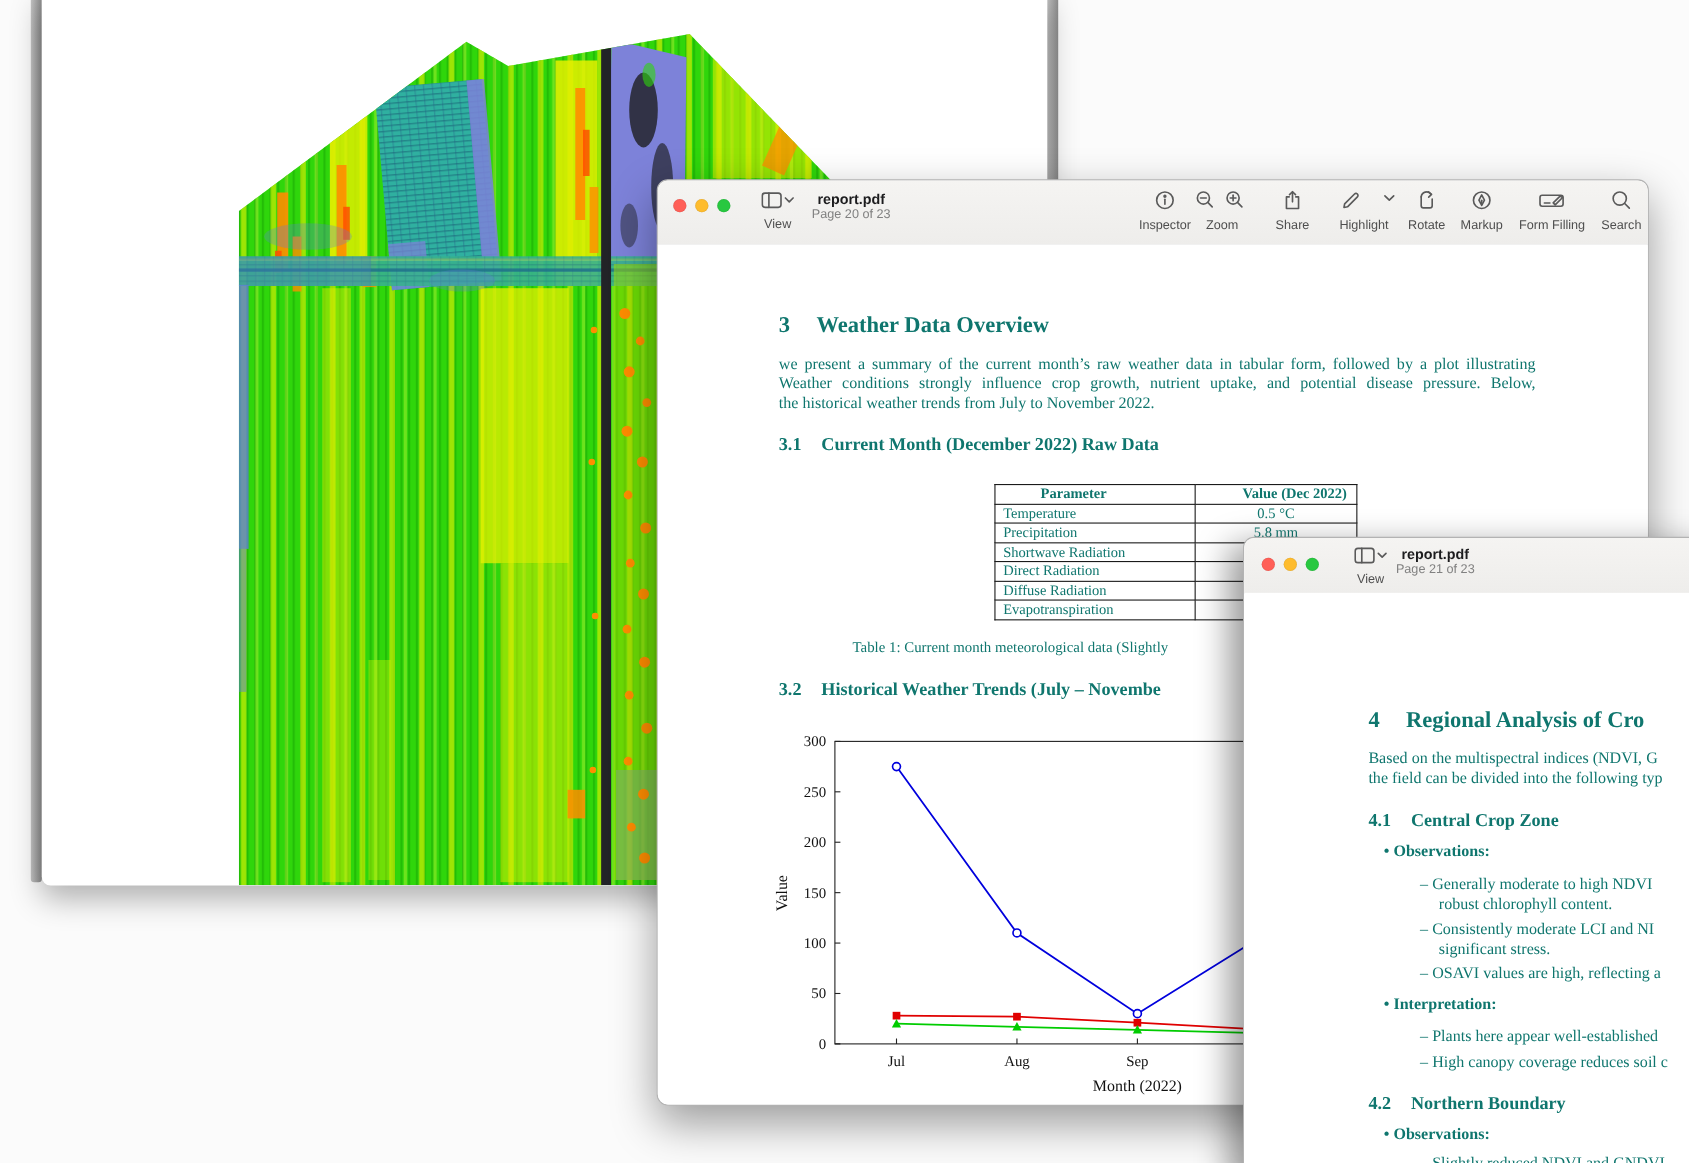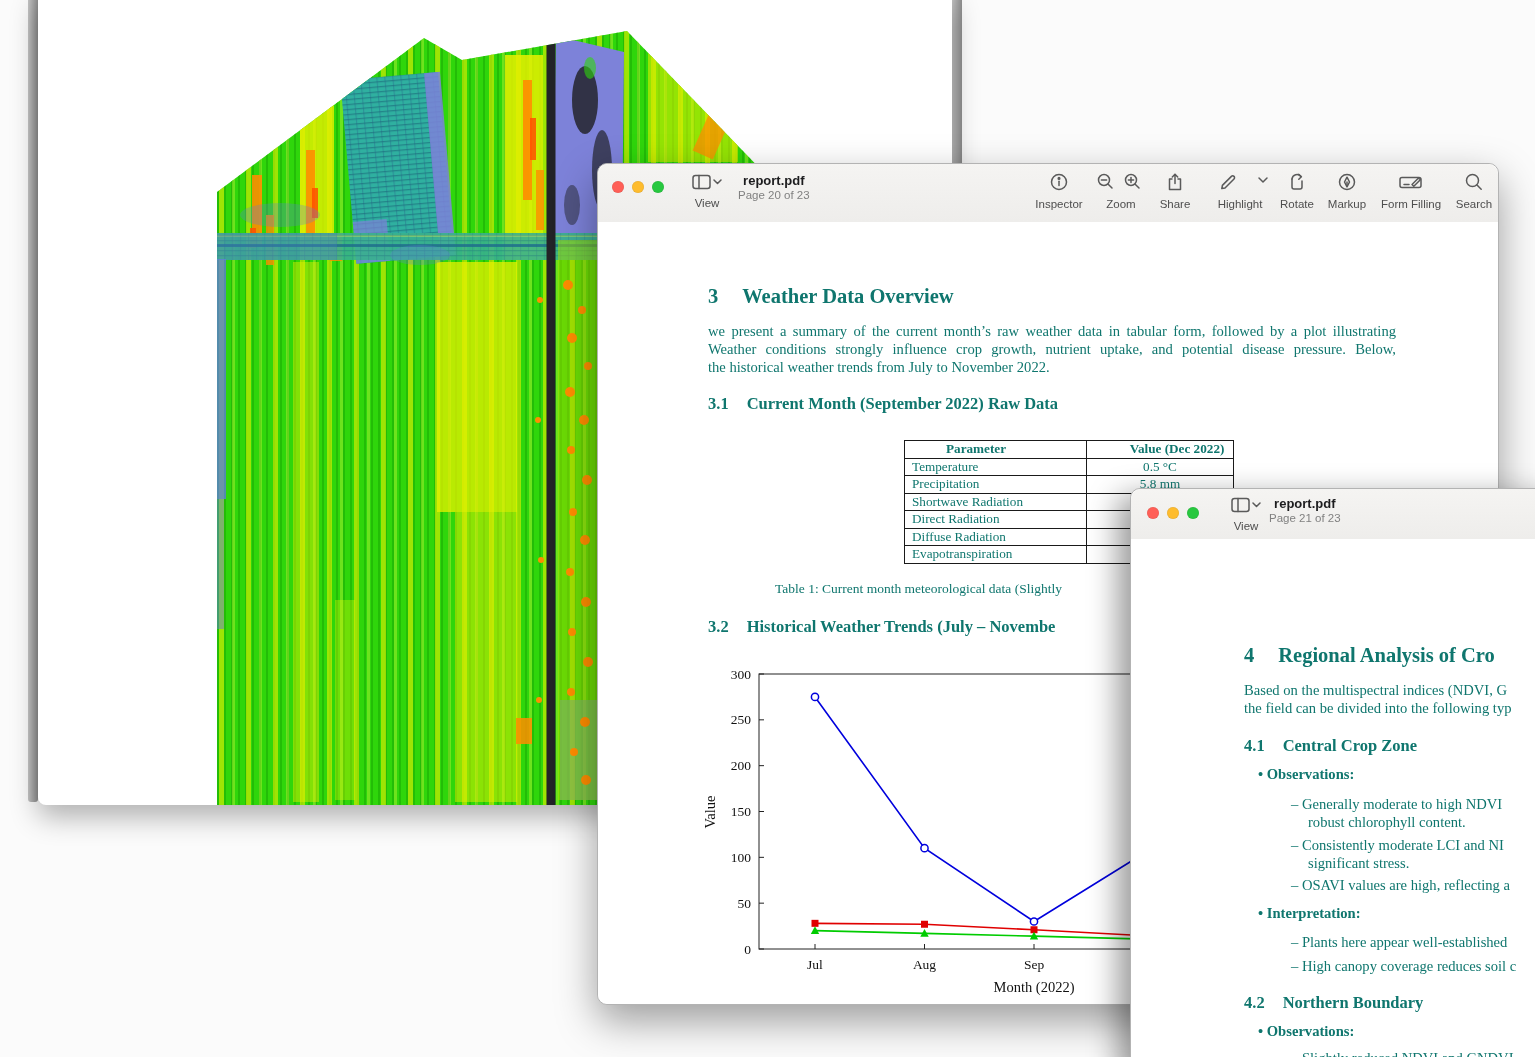--- a/index.html
+++ b/index.html
@@ -175,21 +175,21 @@
 
     <div class="tool" style="left:432px;top:9px;width:58px;">
       <svg class="icon-svg" width="18" height="18" viewBox="0 0 18 18">
         <circle cx="9" cy="9" r="7.5"></circle>
           <circle cx="9" cy="5.4" r="0.8" fill="#5a5a5a"></circle>
           <line x1="9" y1="8.2" x2="9" y2="12.6"></line>
       </svg>
       <div class="lbl">Inspector</div>
     </div>
 
-    <div class="tool" style="left:497px;top:9px;width:52px;">
+    <div class="tool" style="left:487px;top:9px;width:52px;">
       <svg class="icon-svg" width="48" height="18" viewBox="0 0 48 18">
         <g>
             <circle cx="7" cy="7" r="5.5"></circle>
             <line x1="11.2" y1="11.2" x2="15" y2="15"></line>
             <line x1="4.4" y1="7" x2="9.6" y2="7"></line>
           </g>
         <g transform="translate(27,0)">
             <circle cx="7" cy="7" r="5.5"></circle>
             <line x1="11.2" y1="11.2" x2="15" y2="15"></line>
             <line x1="4.4" y1="7" x2="9.6" y2="7"></line>
@@ -259,21 +259,21 @@
   <div class="content doc" style="top:58px;">
     <div class="abs h-sec" style="left:110px;top:63px;">
       <span class="no">3</span><span>Weather Data Overview</span>
     </div>
     <div class="abs" style="left:110px;top:100px;">
       <div class="bodyline jline">we present a summary of the current month’s raw weather data in tabular form, followed by a plot illustrating</div>
       <div class="bodyline jline">Weather conditions strongly influence crop growth, nutrient uptake, and potential disease pressure. Below,</div>
       <div class="bodyline">the historical weather trends from July to November 2022.</div>
     </div>
     <div class="abs h-sub" style="left:110px;top:172px;">
-      <span class="no">3.1</span><span>Current Month (September 2022) Raw Data</span>
+      <span class="no">3.1</span><span>Current Month (December 2022) Raw Data</span>
     </div>
 
     <table class="meteo abs" style="left:306px;top:218px;">
       <tbody>
           <tr>
         <th class="p">Parameter</th>
         <th>Value (Dec 2022)</th>
       </tr>
       <tr>
             <td>Temperature</td>

